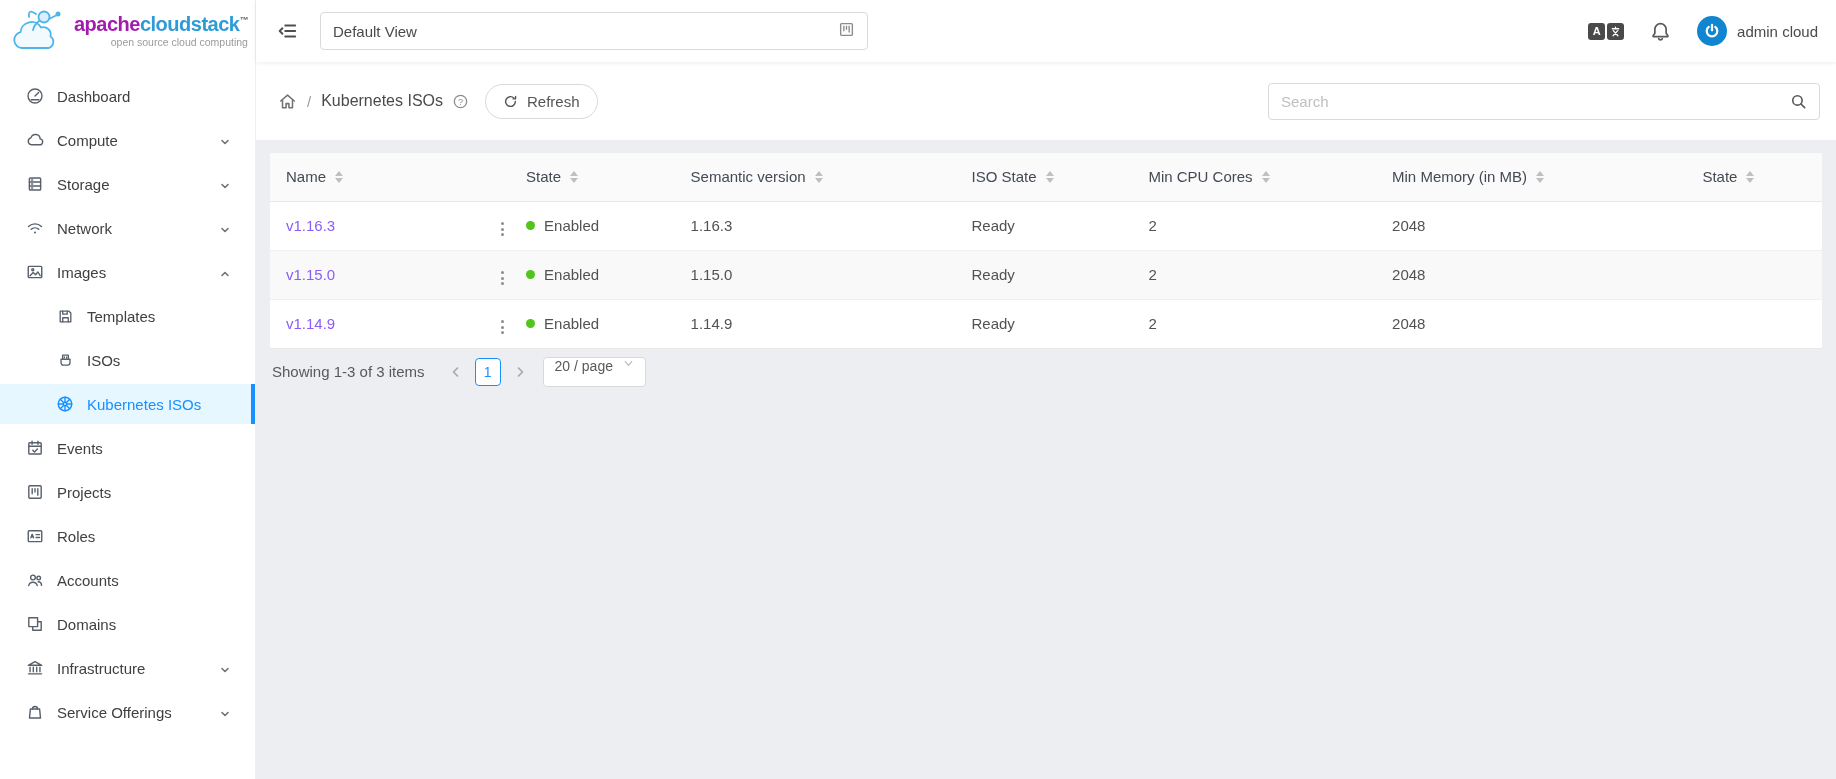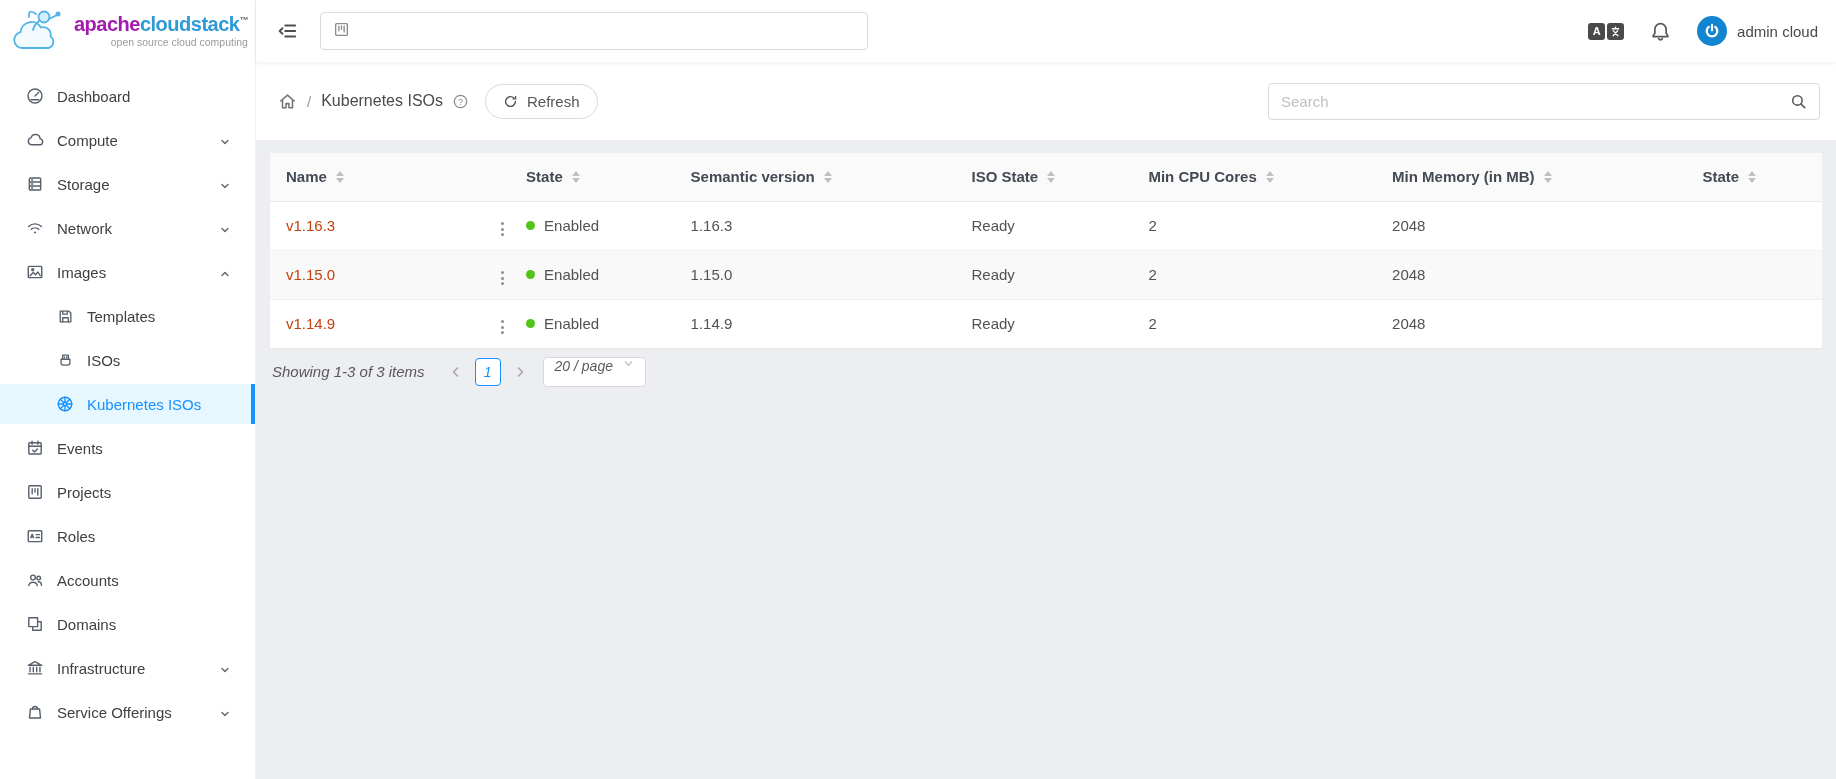--- a/index.html
+++ b/index.html
@@ -63,37 +63,37 @@
   .add-btn { height:37px; background:#1890ff; border:none; border-radius:19px; color:#fff; font-size:15px; padding:0 19px; display:flex; align-items:center; gap:10px; cursor:pointer; font-family:"Liberation Sans",sans-serif; }
   .add-btn svg { stroke:#fff; stroke-width:1.8; stroke-linecap:round; }
   .search-box { width:552px; height:37px; border:1px solid #d9d9d9; border-radius:4px; background:#fff; display:flex; align-items:center; padding:0 12px; }
   .search-box input { border:none; outline:none; flex:1; font-size:15px; color:#4a4a4a; background:transparent; font-family:"Liberation Sans",sans-serif; }
   .search-box input::placeholder { color:#bfbfbf; }
   .search-box svg { stroke:#595959; fill:none; stroke-width:1.5; stroke-linecap:round; }
 
   .content { flex:1; padding:13px 14px 0 14px; overflow:hidden; }
   .table-card { background:#fff; border-radius:3px; }
   table { width:100%; border-collapse:collapse; table-layout:fixed; }
-  thead th { height:48px; background:#fafafa; text-align:left; font-weight:700; color:#434a54; font-size:15px; border-bottom:1px solid #e8e8e8; }
+  thead th { height:48px; background:#fafafa; text-align:left; font-weight:400; color:#434a54; font-size:15px; border-bottom:1px solid #e8e8e8; }
   th .th-inner { display:flex; align-items:center; gap:9px; }
   tbody td { height:49px; font-size:15px; color:#525252; border-bottom:1px solid #f0f0f0; }
   tbody tr:nth-child(even) { background:#f9f9f9; }
   tbody tr:last-child td { border-bottom:1px solid #e8e8e8; }
   td.first, th.first { padding-left:16px; }
-  a.row-link { color:#c2410c; text-decoration:none; cursor:pointer; }
+  a.row-link { color:#8b5cf6; text-decoration:none; cursor:pointer; }
   .sorter { display:inline-flex; flex-direction:column; gap:2px; }
   .sorter i { display:block; width:0; height:0; border-left:4px solid transparent; border-right:4px solid transparent; }
   .sorter .up { border-bottom:5px solid #bfbfbf; }
   .sorter .dn { border-top:5px solid #bfbfbf; }
   .dots { display:inline-flex; flex-direction:column; gap:2.5px; cursor:pointer; padding:4px 6px; }
   .dots i { width:3px; height:3px; border-radius:50%; background:#8c8c8c; }
   .state-cell { display:flex; align-items:center; gap:9px; }
   .status-dot { width:9px; height:9px; border-radius:50%; background:#52c41a; flex:0 0 9px; }
 
-  .pager { display:flex; align-items:center; margin-top:8px; padding-left:2px; color:#595959;font-style:italic; }
+  .pager { display:flex; align-items:center; margin-top:8px; padding-left:2px; color:#595959; }
   .pager-summary { margin-right:18px; }
   .pg-btn { width:26px; height:28px; display:flex; align-items:center; justify-content:center; cursor:pointer; }
   .pg-btn svg { stroke:#a6a6a6; fill:none; stroke-width:1.6; stroke-linecap:round; stroke-linejoin:round; }
   .pg-current { min-width:26px; height:28px; border:1px solid #1890ff; border-radius:4px; background:#fff; color:#1890ff; display:flex; align-items:center; justify-content:center; margin:0 6px; font-size:14px; cursor:pointer; }
   .pg-size { height:30px; border:1px solid #d9d9d9; border-radius:4px; background:#fff; display:flex; align-items:flex-start; gap:10px; padding:0 11px; margin-left:10px; font-size:14px; color:#595959; cursor:pointer; }
   .pg-size svg { stroke:#bfbfbf; fill:none; stroke-width:1.5; stroke-linecap:round; stroke-linejoin:round; }
 
   
   .logo-mark { width:62px; height:54px; flex:0 0 62px; }
 </style>
@@ -309,20 +309,21 @@
   <div class="main">
 
     <div class="topbar">
       <span class="fold-btn">
         <svg width="20" height="20" viewBox="0 0 18 18">
             <path d="M6.5 4 h9 M6.5 9 h9 M6.5 14 h9"></path>
             <path d="M4 6.5 L1.5 9 L4 11.5"></path>
           </svg>
       </span>
       <div class="view-input">
+        <input type="text" value="Default View" style="">
         <span class="suffix-icon">
           <svg width="17" height="17" viewBox="0 0 16 16">
               <rect x="2.5" y="2.5" width="11" height="11" rx="0.8"></rect>
               <path d="M5.5 5 v4.2 M8 5 v2.8 M10.5 5 v5.4"></path>
             </svg>
         </span>
       </div>
       <span class="topbar-spacer"></span>
       <span class="translate-btn">
         <span class="tr-box">A</span>

